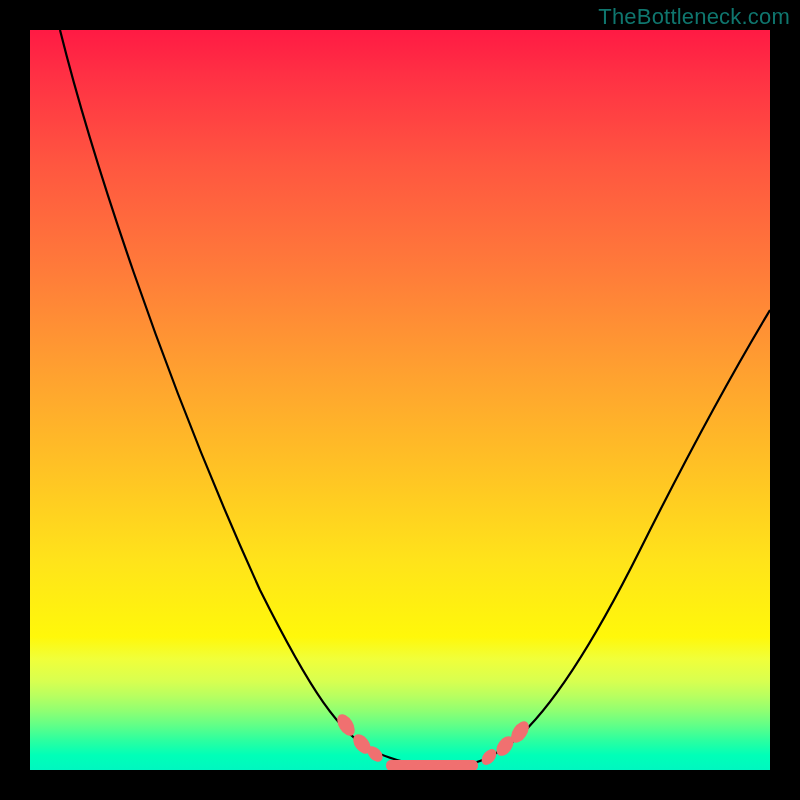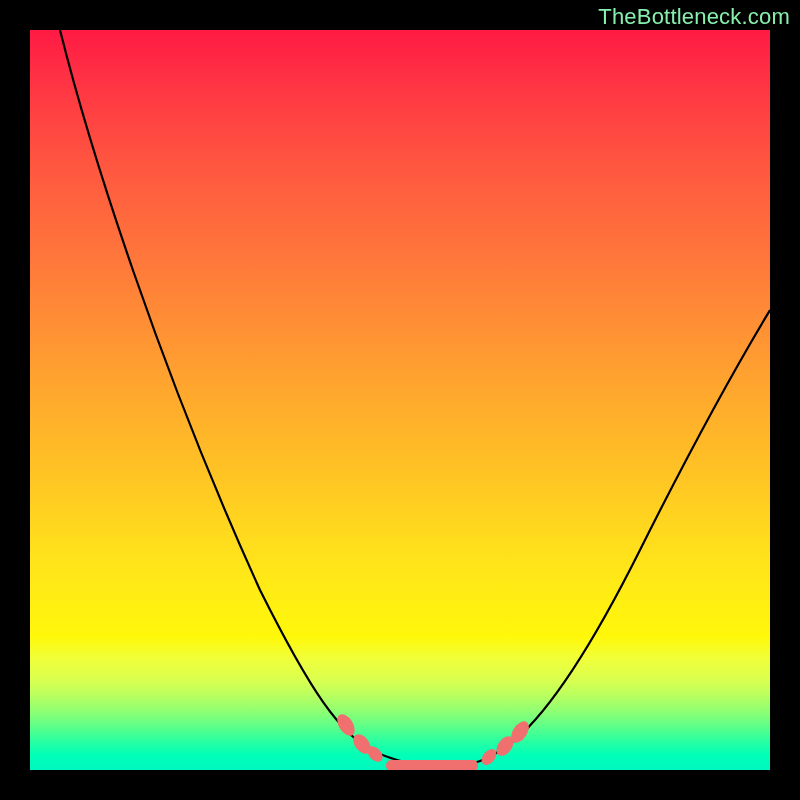--- a/index.html
+++ b/index.html
@@ -41,21 +41,21 @@
       #60ff88 94%,
       #2cffa0 96%,
       #00ffb8 98%,
       #00f7c0 100%
     );
   }
   .attribution {
     position: absolute;
     top: 4px;
     right: 10px;
-    color: #86efac;
+    color: #0f766e;
     font-size: 22px;
     font-weight: 400;
     letter-spacing: 0.2px;
     font-family: Arial, Helvetica, sans-serif;
   }
   svg.curve {
     position: absolute;
     left: 0;
     top: 0;
     width: 740px;

